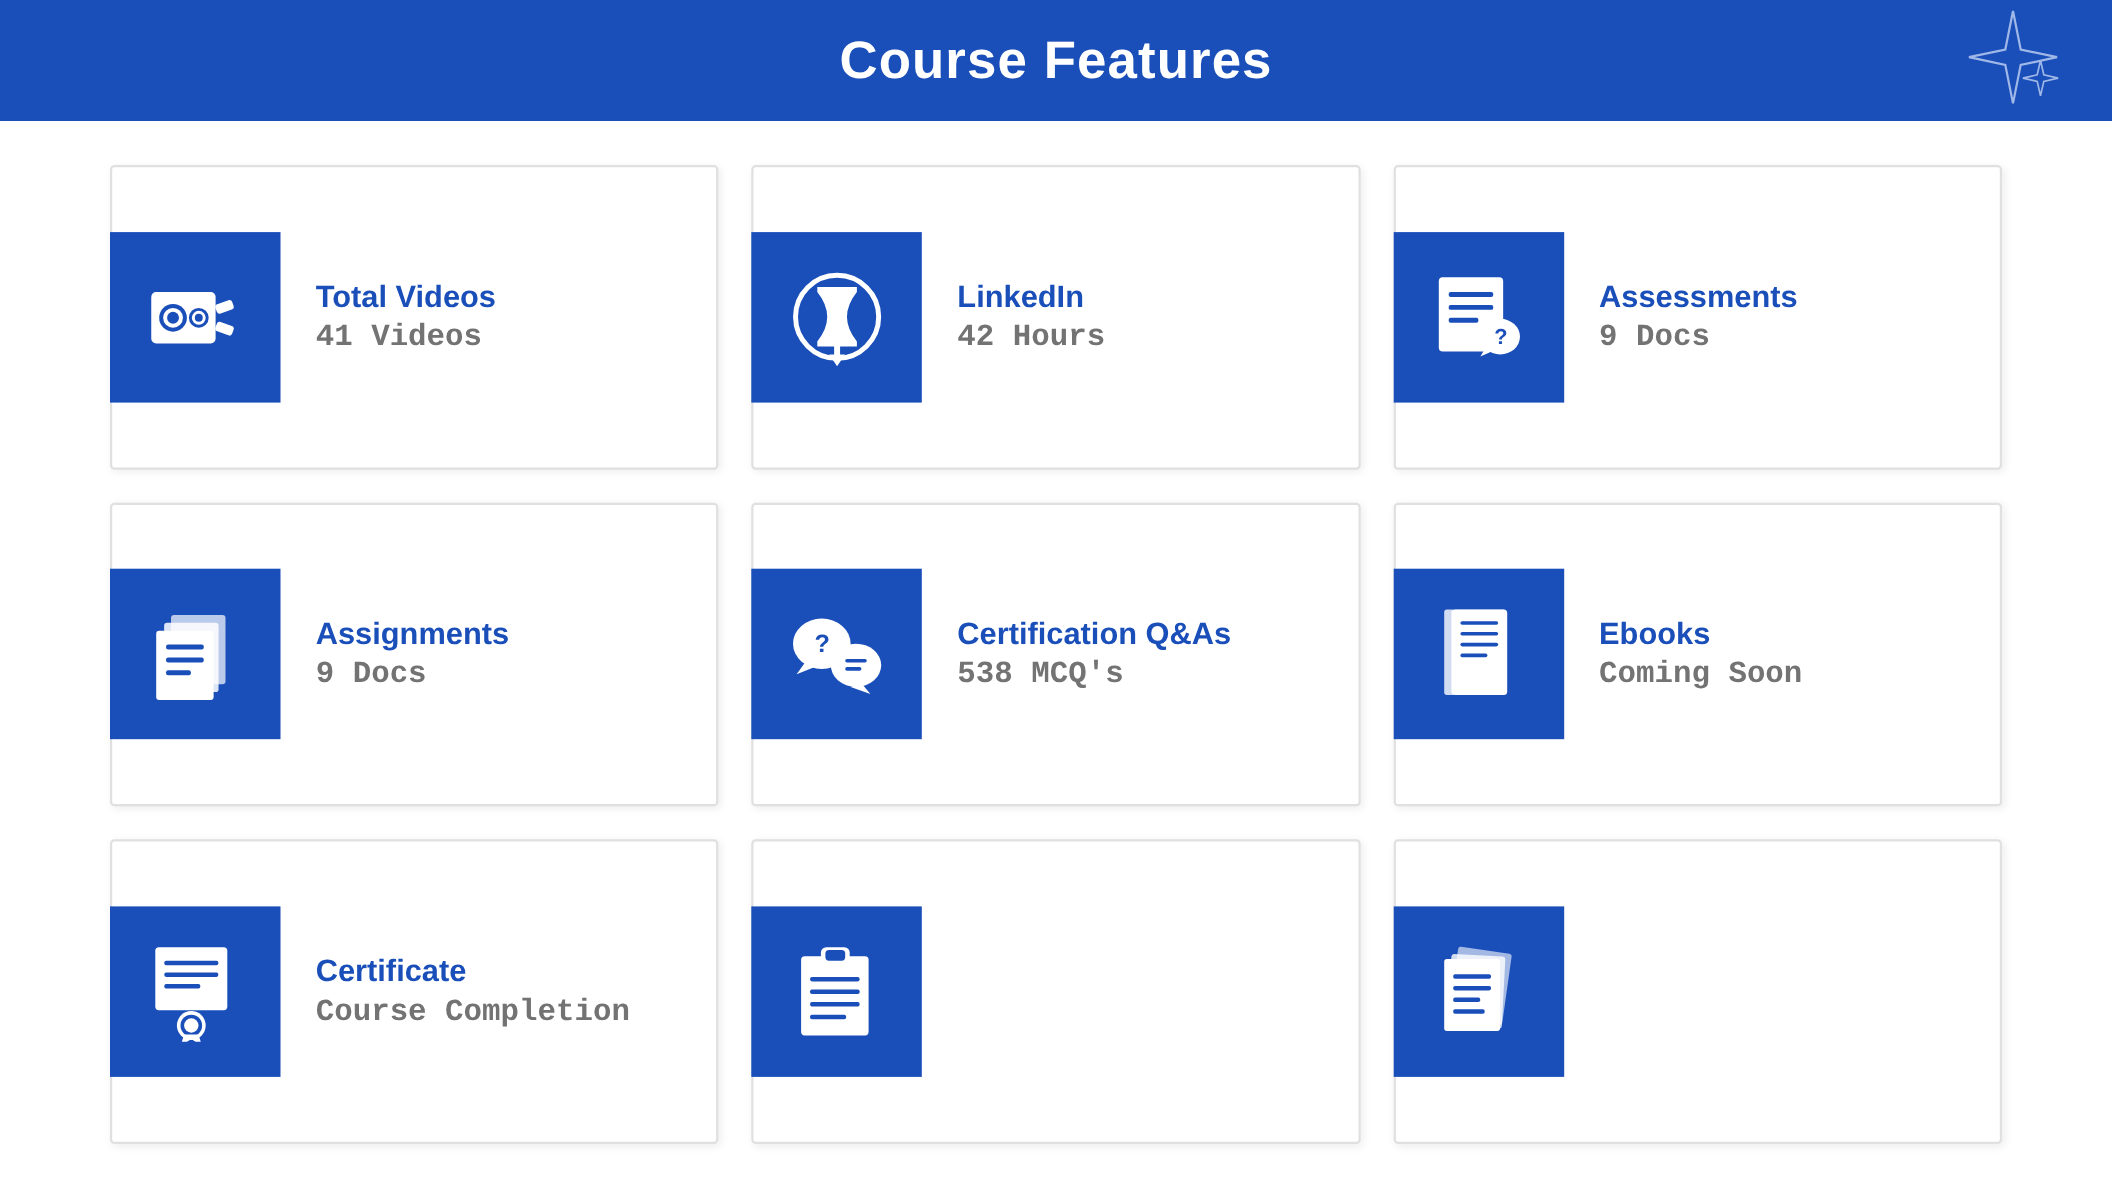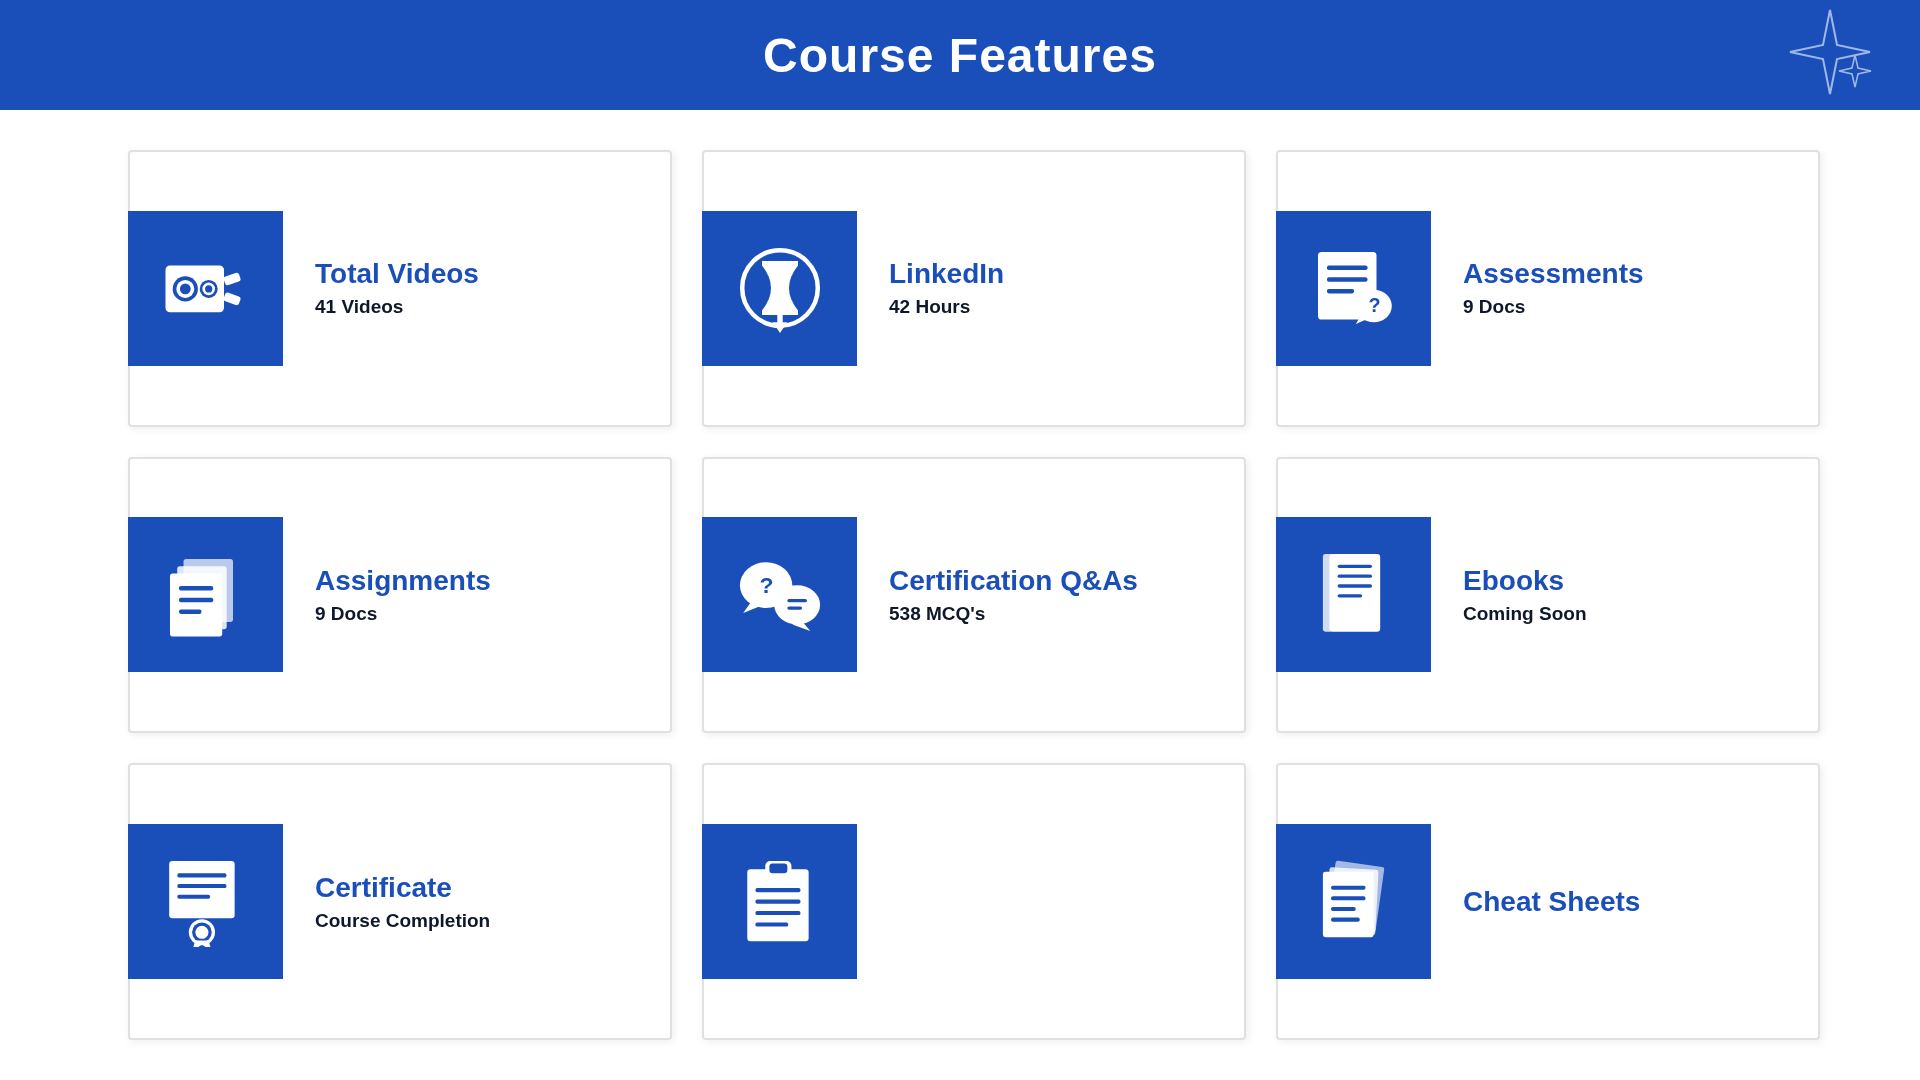--- a/index.html
+++ b/index.html
@@ -39,21 +39,20 @@
     }
 
     .main-content {
       background: #fff;
       padding: 40px 100px;
       display: grid;
       grid-template-columns: repeat(3, 1fr);
       grid-template-rows: repeat(3, 1fr);
       gap: 30px;
       height: calc(1080px - 110px);
-      margin-left: 28px;
     }
 
     .feature-card {
       background: #fff;
       border: 2px solid #e0e0e0;
       border-radius: 4px;
       display: flex;
       align-items: center;
       padding: 0 30px 0 0;
       position: relative;
@@ -87,24 +86,24 @@
     }
 
     .feature-label {
       color: #1a4fba;
       font-size: 28px;
       font-weight: 900;
       font-family: 'Arial Black', Arial, sans-serif;
     }
 
     .feature-value {
-      color: #0f172a;
-      font-size: 19px;
+      color: #737373;
+      font-size: 28px;
       font-weight: 700;
-      font-family: Liberation Sans, sans-serif;
+      font-family: Liberation Mono, monospace;
     }
   </style>
 </head>
 <body>
 
 <div class="header">
   <span class="header-title">Course Features</span>
   <div class="sparkle-container">
     <svg viewBox="0 0 180 110" width="180" height="110" fill="none" xmlns="http://www.w3.org/2000/svg">
 
@@ -293,17 +292,16 @@
 
         <rect x="12" y="18" width="62" height="80" rx="3" fill="white"></rect>
 
         <rect x="22" y="35" width="42" height="5" rx="2" fill="#1a4fba"></rect>
         <rect x="22" y="48" width="42" height="5" rx="2" fill="#1a4fba"></rect>
         <rect x="22" y="61" width="30" height="5" rx="2" fill="#1a4fba"></rect>
         <rect x="22" y="74" width="35" height="5" rx="2" fill="#1a4fba"></rect>
       </svg>
     </div>
     <div class="feature-text">
-      <span class="feature-label">Cheat Sheets</span>
     </div>
   </div>
 
 </div>
 
 </body></html>

